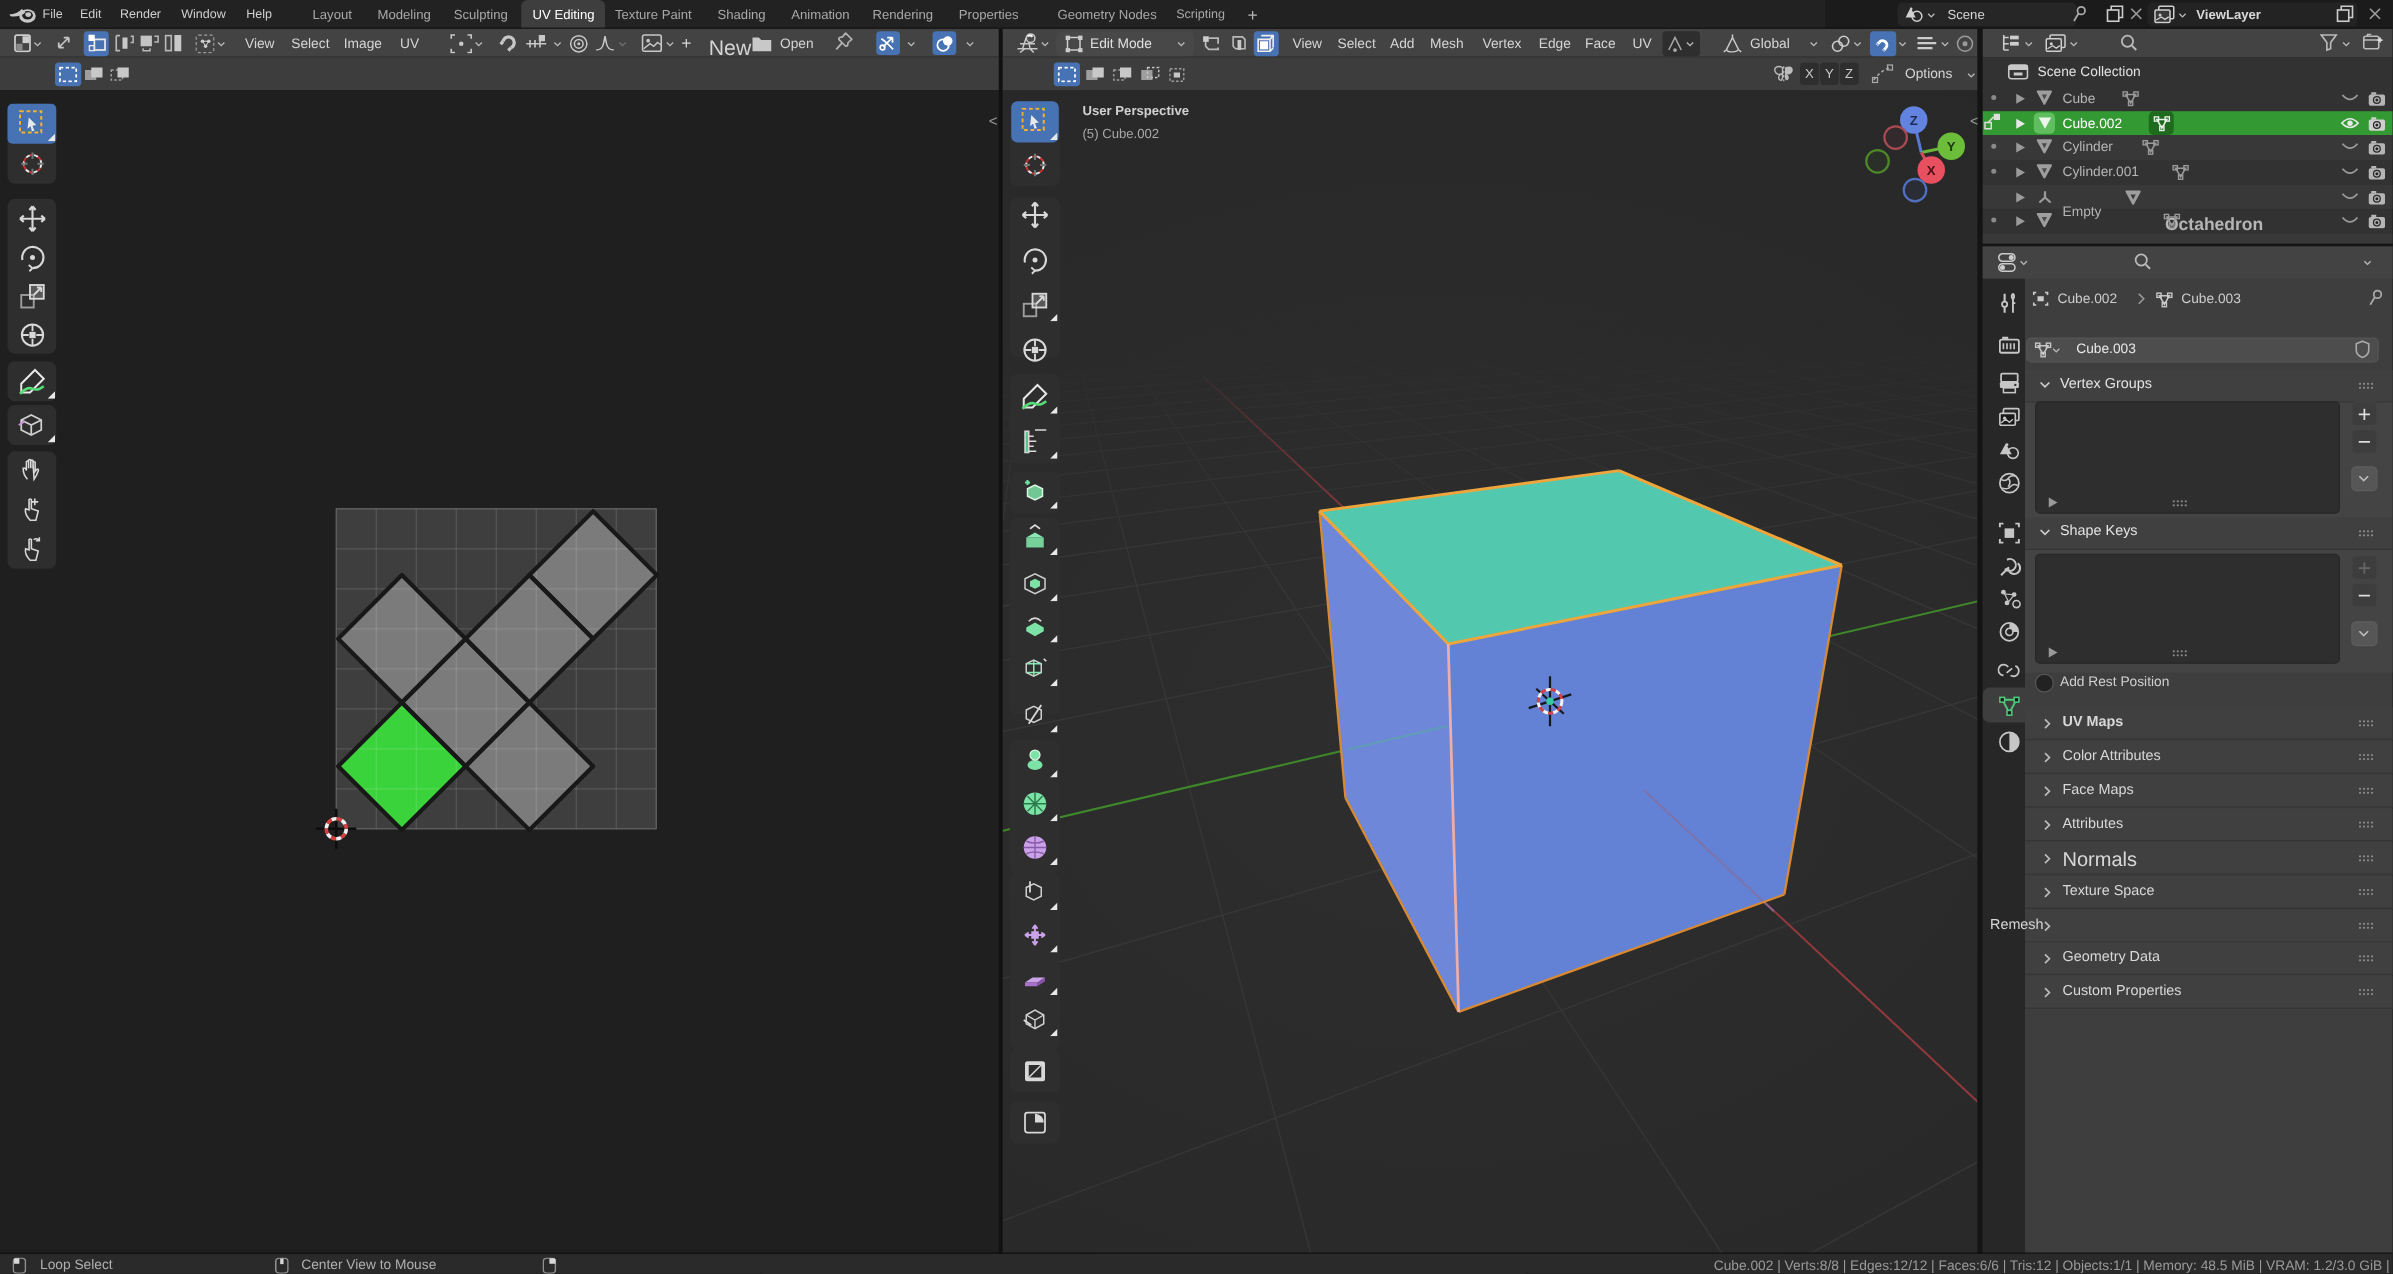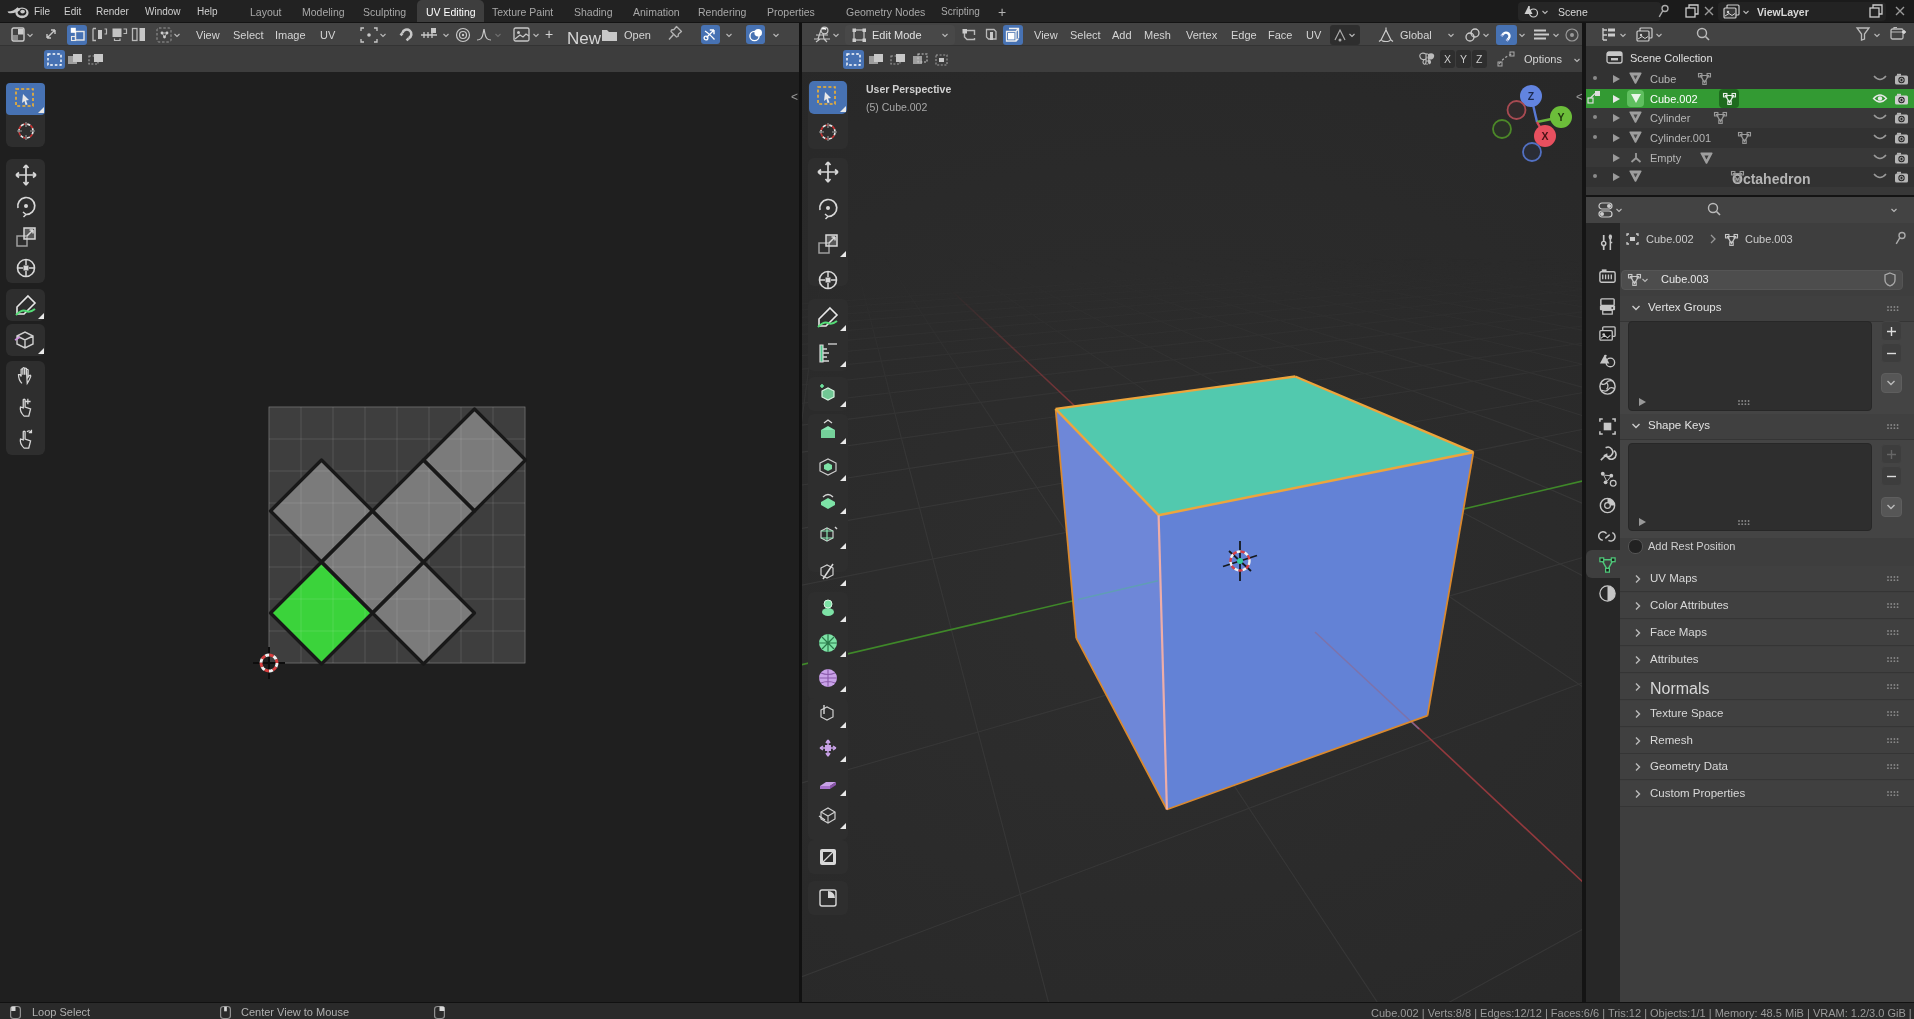--- a/index.html
+++ b/index.html
@@ -811,21 +811,21 @@
 <rect x="3" y="0.8" width="4" height="2" fill="#b5b5b5"></rect>
     <circle cx="7.5" cy="7" r="3.2" fill="#282828"></circle>
     <circle cx="7.5" cy="7" r="1.7" fill="none" stroke="#b5b5b5" stroke-width="1"></circle>
   </svg>
 <svg class="abs" style="left:1612px;top:152.7px" width="9" height="10" viewBox="0 0 9 10">
     <path d="M1 1 L8 5 L1 9 Z" fill="#9a9a9a"></path>
   </svg>
 <svg class="abs" style="left:1629px;top:150.7px" width="14" height="13" viewBox="0 0 14 13">
 <path d="M7 2 L7 7 L2.5 11 M7 7 L11.5 11" stroke="#9a9a9a" stroke-width="1.8" fill="none"></path>
   </svg>
-<div class="txt" style="left:1650px;top:153px;font-size:11px;color:#b5b5b5;font-weight:normal;letter-spacing:0px">Empty</div>
+<div class="txt" style="left:1650px;top:165px;font-size:11px;color:#b5b5b5;font-weight:normal;letter-spacing:0px">Empty</div>
 <svg class="abs" style="left:1700px;top:151.7px" width="13" height="12" viewBox="0 0 13 12">
 <path d="M1.2 1.2 L11.8 1.2 L6.5 11 Z" fill="#9e9e9e" stroke="#9e9e9e" stroke-width="1.6" stroke-linejoin="round"></path>
 <path d="M4.4 3.6 L8.6 3.6 L6.5 7.6 Z" fill="#3a3a3a"></path>
   </svg>
 <svg class="abs" style="left:1872px;top:152.7px" width="16" height="10" viewBox="0 0 16 10">
     <path d="M2 2 Q8 9 14 2" fill="none" stroke="#9a9a9a" stroke-width="1.5"></path>
   </svg>
 <svg class="abs" style="left:1894px;top:151.7px" width="15" height="12" viewBox="0 0 15 12">
 <rect x="1" y="2.5" width="13" height="9" rx="1.5" fill="#b5b5b5"></rect>
 <rect x="3" y="0.8" width="4" height="2" fill="#b5b5b5"></rect>
@@ -1057,21 +1057,21 @@
 <div class="abs" style="left:1881px;top:497px;width:21px;height:20px;background:#565656;border-radius:4px;border:1px solid #5e5e5e"></div>
 <svg class="abs" style="left:1886px;top:502px" width="10" height="10" viewBox="0 0 10 10">
     <path d="M1.5 3 L5 6.5 L8.5 3" fill="none" stroke="#bbb" stroke-width="1.4"></path>
   </svg>
 <div class="abs" style="left:1628px;top:539px;width:15px;height:15px;background:#222;border-radius:7px;border:1px solid #555"></div>
 <div class="txt" style="left:1648px;top:541px;font-size:11px;color:#cfcfcf;font-weight:normal;letter-spacing:0px">Add Rest Position</div>
 <div class="abs" style="left:1620px;top:566px;width:294px;height:26px;background:#404040;border-bottom:1px solid #353535"></div>
 <svg class="abs" style="left:1633px;top:574px" width="10" height="10" viewBox="0 0 10 10">
     <path d="M3 1.5 L6.5 5 L3 8.5" fill="none" stroke="#bbb" stroke-width="1.4"></path>
   </svg>
-<div class="txt" style="left:1650px;top:573px;font-size:11.5px;color:#d8d8d8;font-weight:normal;letter-spacing:0px">UV Maps</div>
+<div class="txt" style="left:1650px;top:573px;font-size:11.5px;color:#d8d8d8;font-weight:bold;letter-spacing:0px">UV Maps</div>
 <svg class="abs" style="left:1886px;top:575px" width="14" height="8" viewBox="0 0 14 8">
     <circle cx="2.0" cy="2.0" r="0.9" fill="#888"></circle>
     <circle cx="2.0" cy="5.2" r="0.9" fill="#888"></circle>
     <circle cx="5.2" cy="2.0" r="0.9" fill="#888"></circle>
     <circle cx="5.2" cy="5.2" r="0.9" fill="#888"></circle>
     <circle cx="8.4" cy="2.0" r="0.9" fill="#888"></circle>
     <circle cx="8.4" cy="5.2" r="0.9" fill="#888"></circle>
     <circle cx="11.600000000000001" cy="2.0" r="0.9" fill="#888"></circle>
     <circle cx="11.600000000000001" cy="5.2" r="0.9" fill="#888"></circle>
   </svg>
@@ -1147,21 +1147,21 @@
     <circle cx="5.2" cy="5.2" r="0.9" fill="#888"></circle>
     <circle cx="8.4" cy="2.0" r="0.9" fill="#888"></circle>
     <circle cx="8.4" cy="5.2" r="0.9" fill="#888"></circle>
     <circle cx="11.600000000000001" cy="2.0" r="0.9" fill="#888"></circle>
     <circle cx="11.600000000000001" cy="5.2" r="0.9" fill="#888"></circle>
   </svg>
 <div class="abs" style="left:1620px;top:728px;width:294px;height:26px;background:#404040;border-bottom:1px solid #353535"></div>
 <svg class="abs" style="left:1633px;top:736px" width="10" height="10" viewBox="0 0 10 10">
     <path d="M3 1.5 L6.5 5 L3 8.5" fill="none" stroke="#bbb" stroke-width="1.4"></path>
   </svg>
-<div class="txt" style="left:1650px;top:735px;font-size:11.5px;color:#d8d8d8;font-weight:normal;letter-spacing:0px">Remesh</div>
+<div class="txt" style="left:1592px;top:735px;font-size:11.5px;color:#d8d8d8;font-weight:normal;letter-spacing:0px">Remesh</div>
 <svg class="abs" style="left:1886px;top:737px" width="14" height="8" viewBox="0 0 14 8">
     <circle cx="2.0" cy="2.0" r="0.9" fill="#888"></circle>
     <circle cx="2.0" cy="5.2" r="0.9" fill="#888"></circle>
     <circle cx="5.2" cy="2.0" r="0.9" fill="#888"></circle>
     <circle cx="5.2" cy="5.2" r="0.9" fill="#888"></circle>
     <circle cx="8.4" cy="2.0" r="0.9" fill="#888"></circle>
     <circle cx="8.4" cy="5.2" r="0.9" fill="#888"></circle>
     <circle cx="11.600000000000001" cy="2.0" r="0.9" fill="#888"></circle>
     <circle cx="11.600000000000001" cy="5.2" r="0.9" fill="#888"></circle>
   </svg>

